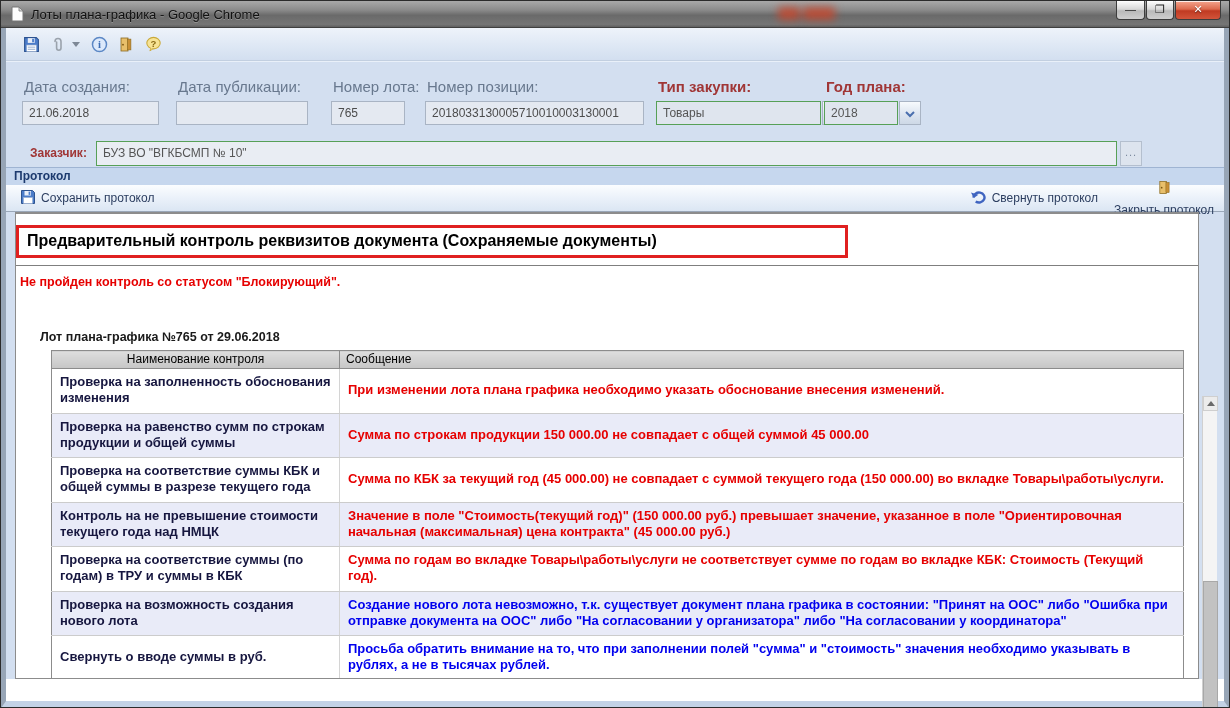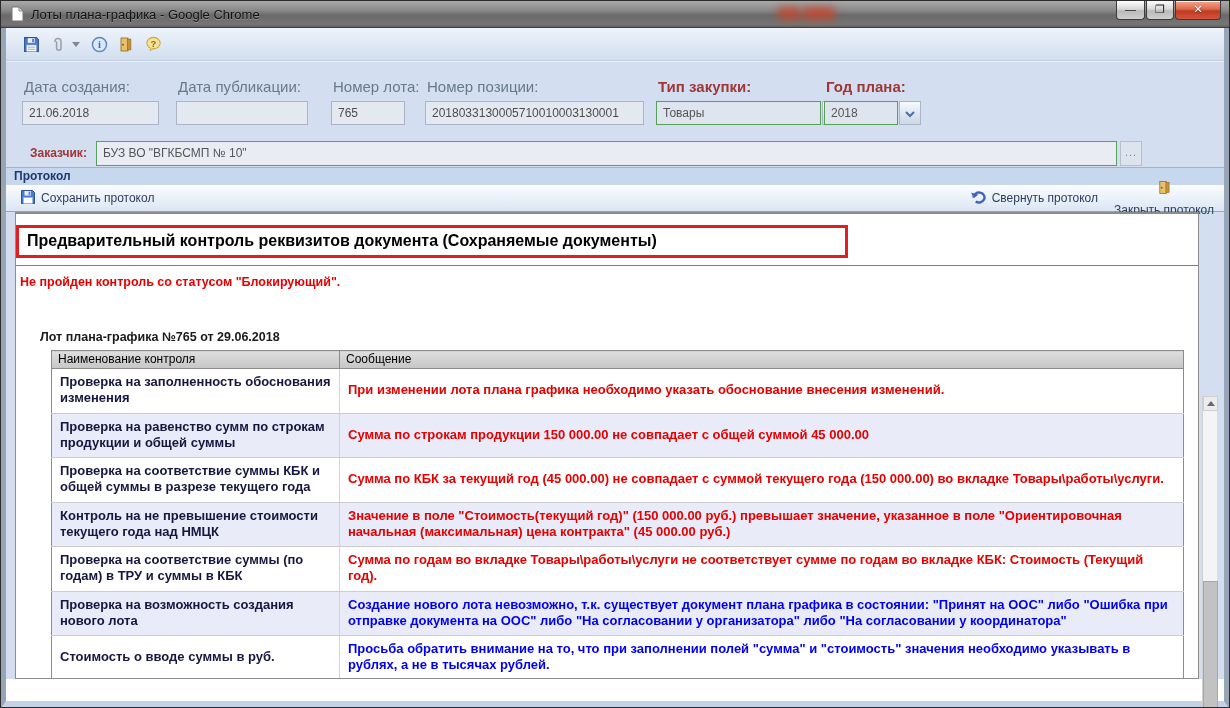--- a/index.html
+++ b/index.html
@@ -82,21 +82,21 @@
   .red-box h1 { font-size:16px; font-weight:bold; color:#000; white-space:nowrap; }
   .hrule { border:none; border-top:1px solid #7f7f7f; margin-top:7px; }
   .status-msg { margin:9px 0 0 4px; font-size:12.5px; font-weight:bold; color:#e60000; }
   .lot-title { margin:41px 0 0 24px; font-size:12.5px; color:#1a1a1a;font-weight:bold; }
 
   table.ctl { border-collapse:collapse; margin:6px 0 0 35px; width:1133px;
     border:1px solid #8c8c8c; table-layout:fixed; }
   table.ctl th { background:linear-gradient(#dedede,#c6c6c6); border:1px solid #8c8c8c;
     font-size:12px; font-weight:normal; color:#000; text-align:left;
     padding:1px 6px 2px 6px; }
-  table.ctl th:first-child { width:288px; }
+  table.ctl th:first-child { width:288px;text-align:center; }
   table.ctl td { font-size:13px; font-weight:bold; vertical-align:middle;
     padding:5px 8px 6px 8px; line-height:1.25; border-bottom:1px solid #cccccc; }
   table.ctl td.c1 { color:#16163f; border-right:1px solid #d4d4d4; }
   table.ctl tr.alt td { background:#e9ebf8; }
 
   
   .v-scroll { position:absolute; left:1196px; top:184px; width:15px; height:489px;
     background:#f4f4f4; border-left:1px solid #d0d0d0; }
   .sb-btn { width:15px; height:15px; background:#ececec; border:1px solid #cfcfcf;
     display:flex; align-items:center; justify-content:center; }
@@ -293,21 +293,21 @@
     <td class="c1">Проверка на соответствие суммы (по годам) в ТРУ и суммы в КБК</td>
     <td class="c2" style="color: rgb(230, 0, 0);">Сумма по годам во вкладке Товары\работы\услуги не соответствует сумме по годам во вкладке КБК: Стоимость (Текущий год).</td>
   </tr>
 
   <tr class="alt">
     <td class="c1">Проверка на возможность создания нового лота</td>
     <td class="c2" style="color: rgb(0, 0, 238);">Создание нового лота невозможно, т.к. существует документ плана графика в состоянии: "Принят на ООС" либо "Ошибка при отправке документа на ООС" либо "На согласовании у организатора" либо "На согласовании у координатора"</td>
   </tr>
 
   <tr>
-    <td class="c1">Стоимость о вводе суммы в руб.</td>
+    <td class="c1">Свернуть о вводе суммы в руб.</td>
     <td class="c2" style="color: rgb(0, 0, 238);">Просьба обратить внимание на то, что при заполнении полей "сумма" и "стоимость" значения необходимо указывать в рублях, а не в тысячах рублей.</td>
   </tr>
 </tbody>
           </table>
         </div>
 
         <div class="v-scroll">
           <div class="sb-btn up">
               <span class="tri-up"></span>
             </div>

